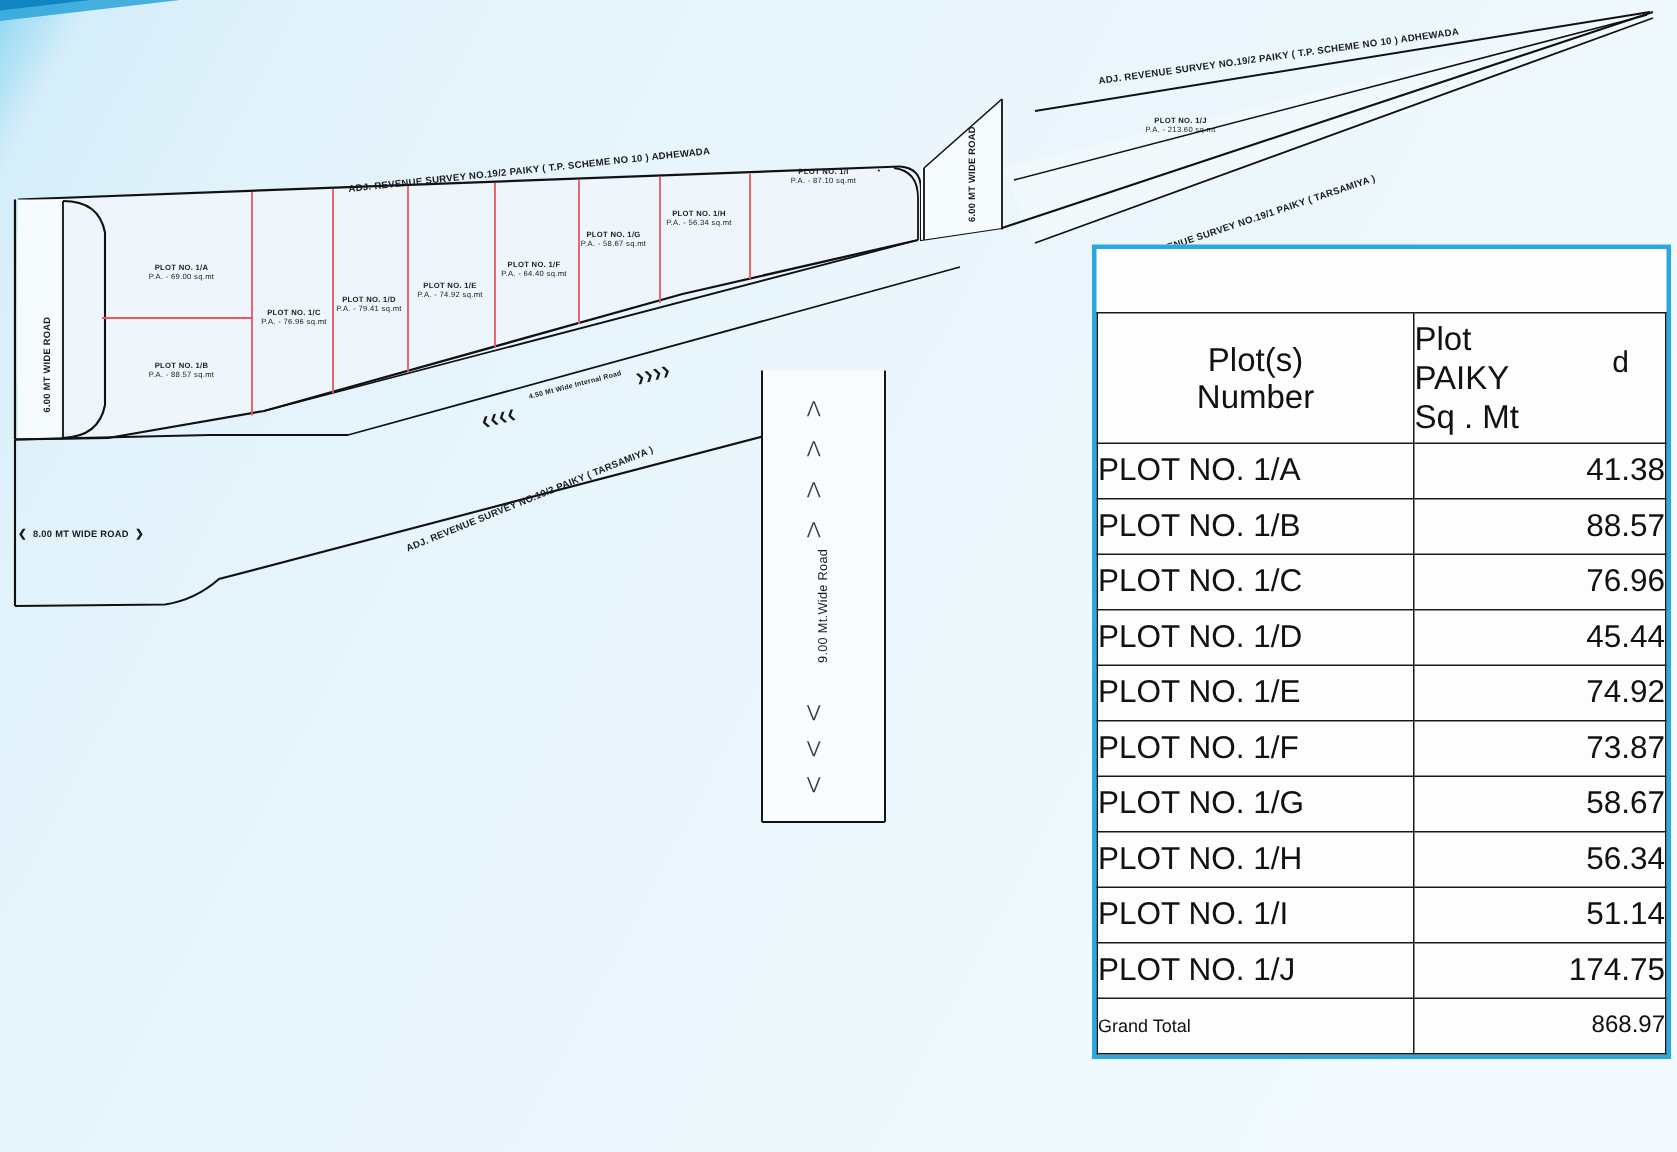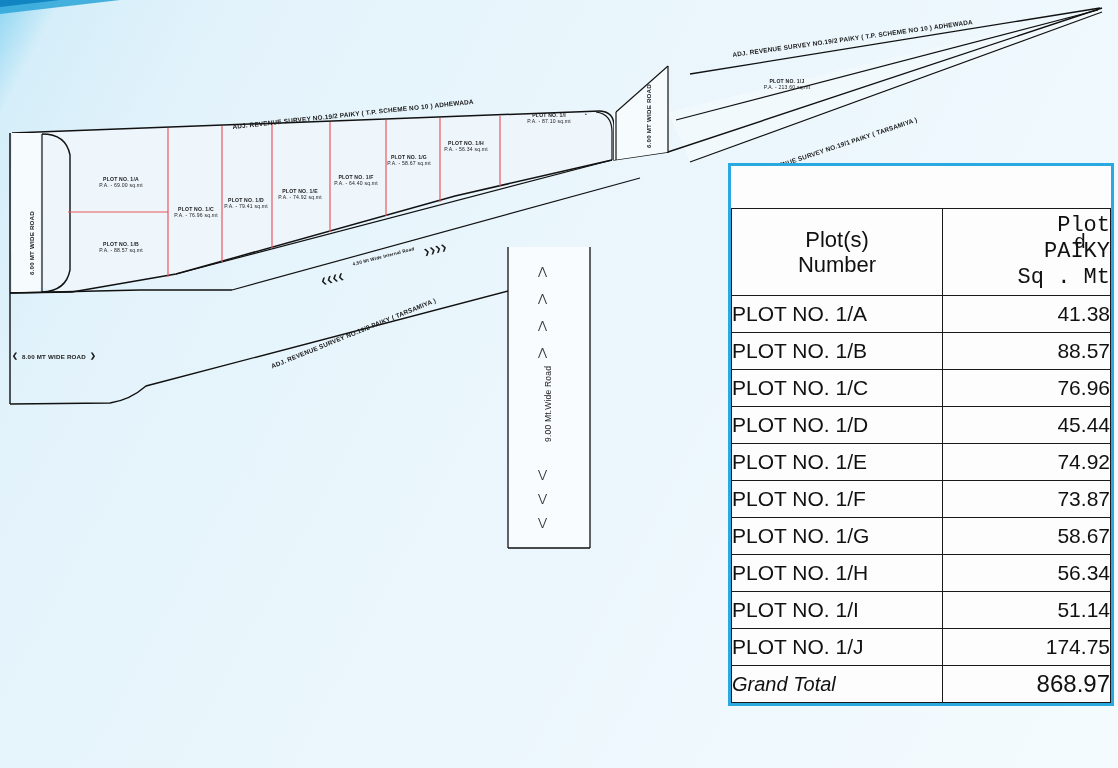--- a/index.html
+++ b/index.html
@@ -125,25 +125,24 @@
     vertical-align: middle;
     font-size: 22px;
     font-family: "Liberation Sans", sans-serif;
   }
   th.col-plot {
     width: 210px;
     text-align: center;
     line-height: 1.15;
   }
   th.col-area {
-    text-align: right;
+    text-align: left;
     padding-left: 7px;
     line-height: 1.18;
     position: relative;
-    font-family: Liberation Mono, monospace;
   }
   th.col-area .stray {
     position: absolute;
     right: 24px;
     top: 22px;
     font-size: 20px;
     color: #111;
   }
   td.cell-name {
     font-size: 21px;
@@ -151,22 +150,22 @@
     text-align: left;
     height: 36px;
     white-space: nowrap;
   }
   td.cell-val {
     font-size: 21px;
     padding: 3px 12px 3px 0;
     text-align: right;
     height: 36px;
   }
-  tr.total-row td.cell-name { font-size: 20px; font-style: italic; }
-  tr.total-row td.cell-val { font-size: 24px; }
+  tr.total-row td.cell-name { font-size: 12px; }
+  tr.total-row td.cell-val { font-size: 16px; }
 </style>
 </head>
 <body>
 
 <div id="page">
 
   <div class="corner-wedge"></div>
   <div class="corner-wedge2"></div>
 
   <svg id="plan-svg" viewBox="0 0 1118 768">

